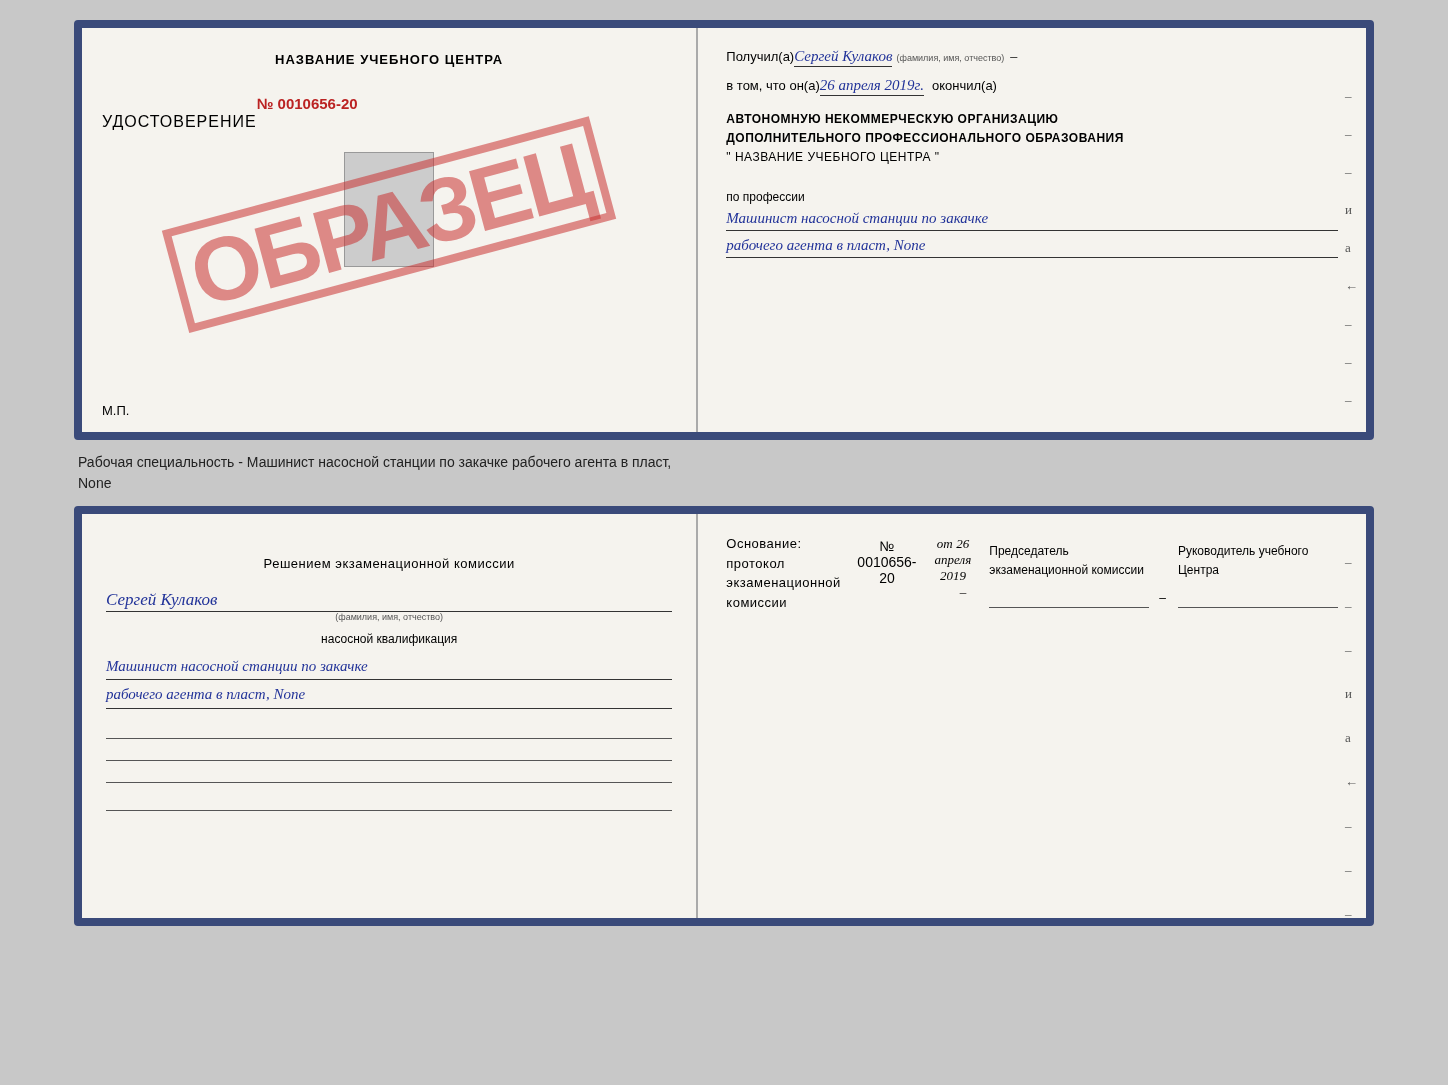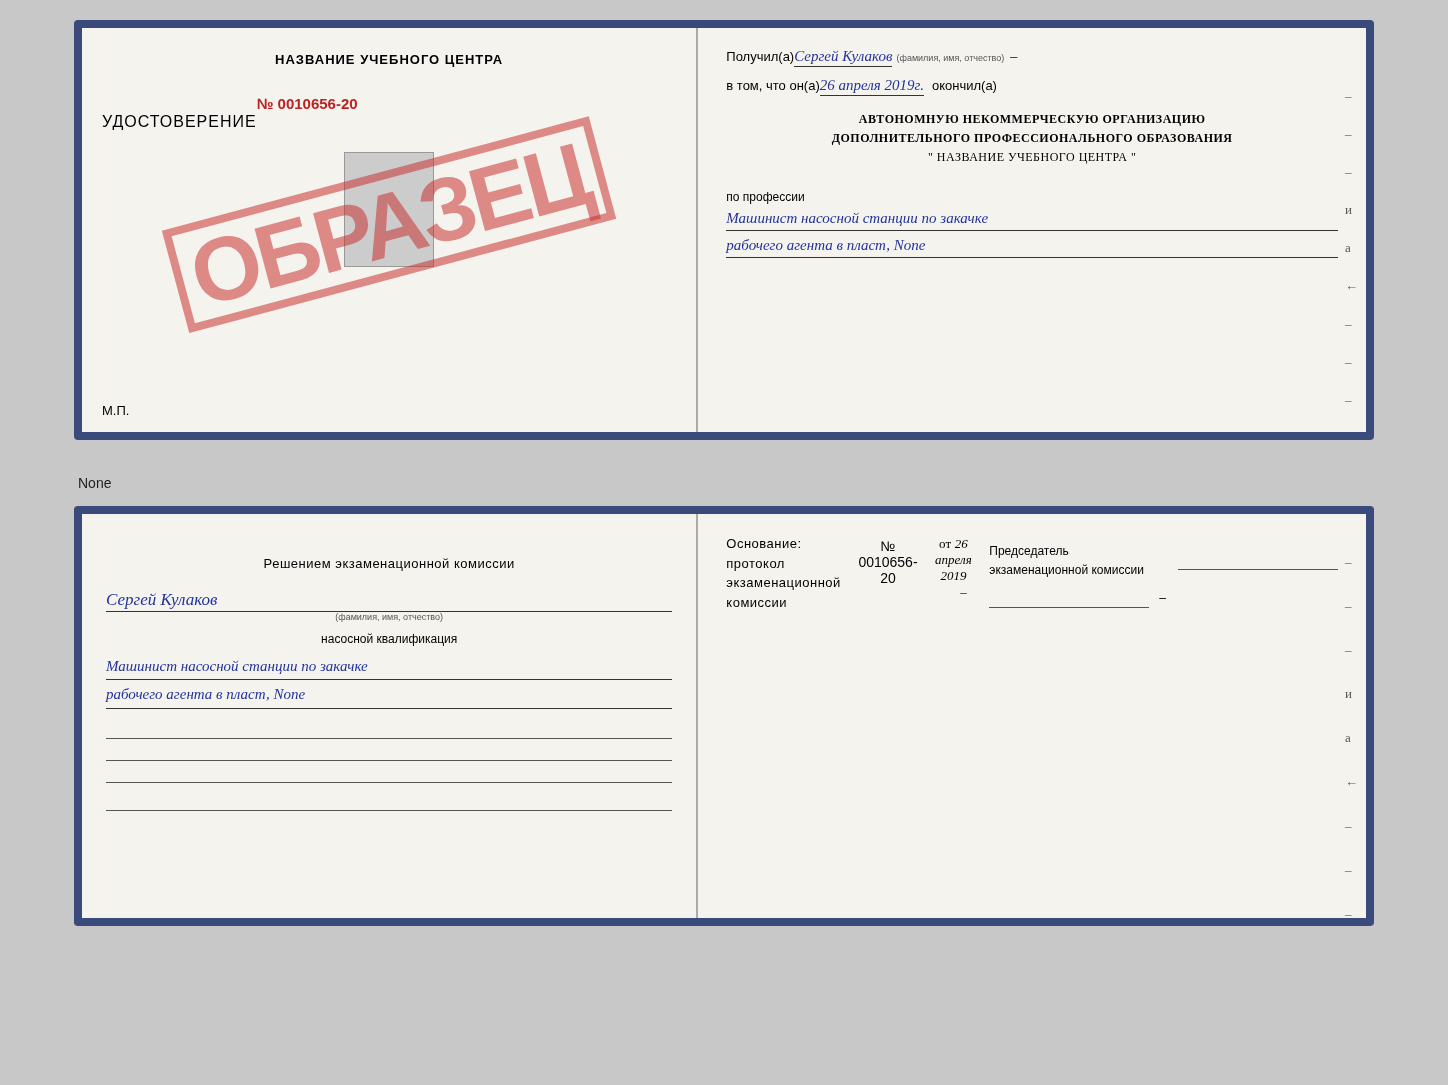--- a/index.html
+++ b/index.html
@@ -159,22 +159,21 @@
     }
 
     .handwritten-sub {
       font-size: 9px;
       font-family: Arial, sans-serif;
       color: #555;
       margin-left: 4px;
     }
 
     .cert-org-block {
-      text-align: center;
-      font-family: Liberation Serif, serif;
+      font-family: Liberation Sans, sans-serif;
       font-size: 12px;
       letter-spacing: 0.5px;
       line-height: 1.6;
       border-top: none;
       margin-top: 4px;
     }
 
     .cert-org-block .org-name {
       font-weight: bold;
     }
@@ -336,20 +335,21 @@
 
     .bottom-right-date {
       text-align: center;
       font-size: 13px;
       font-family: Arial, sans-serif;
       margin-top: 2px;
     }
 
     .bottom-right-date span {
       font-family: 'Segoe Script', cursive, serif;
+      font-style: italic;
     }
 
     .bottom-sign-block {
       margin-top: 8px;
       font-size: 12px;
       font-family: Arial, sans-serif;
       line-height: 1.6;
     }
 
     .sign-line {
@@ -423,21 +423,21 @@
       <span class="side-dash">а</span>
       <span class="side-dash">←</span>
       <span class="side-dash">–</span>
       <span class="side-dash">–</span>
       <span class="side-dash">–</span>
     </div>
   </div>
 </div>
 
 <div class="description-text">
-  <br>
+  <span>Рабочая специальность - Машинист насосной станции по закачке рабочего агента в пласт,</span><br>
   <span>None</span>
 </div>
 
 <div class="certificate-bottom">
 
   <div class="cert-bottom-left">
     <div class="bottom-commission-label">Решением экзаменационной комиссии</div>
 
     <div style="margin-top:6px;">
       <div class="bottom-name">Сергей Кулаков</div>
@@ -476,20 +476,21 @@
 
     <div class="bottom-sign-block">
       <div>Председатель экзаменационной комиссии</div>
       <div style="display:flex; align-items:flex-end; gap:6px; margin-top:8px;">
         <span class="sign-line"></span>
         <span style="font-size:12px; margin-left:4px;">–</span>
       </div>
     </div>
 
     <div class="bottom-sign-block">
+      <div>Руководитель учебного Центра</div>
       <div style="display:flex; align-items:flex-end; gap:6px; margin-top:8px;">
         <span class="sign-line"></span>
       </div>
     </div>
 
     <div class="right-side-lines2">
       <span class="side-dash">–</span>
       <span class="side-dash">–</span>
       <span class="side-dash">–</span>
       <span class="side-dash">и</span>

